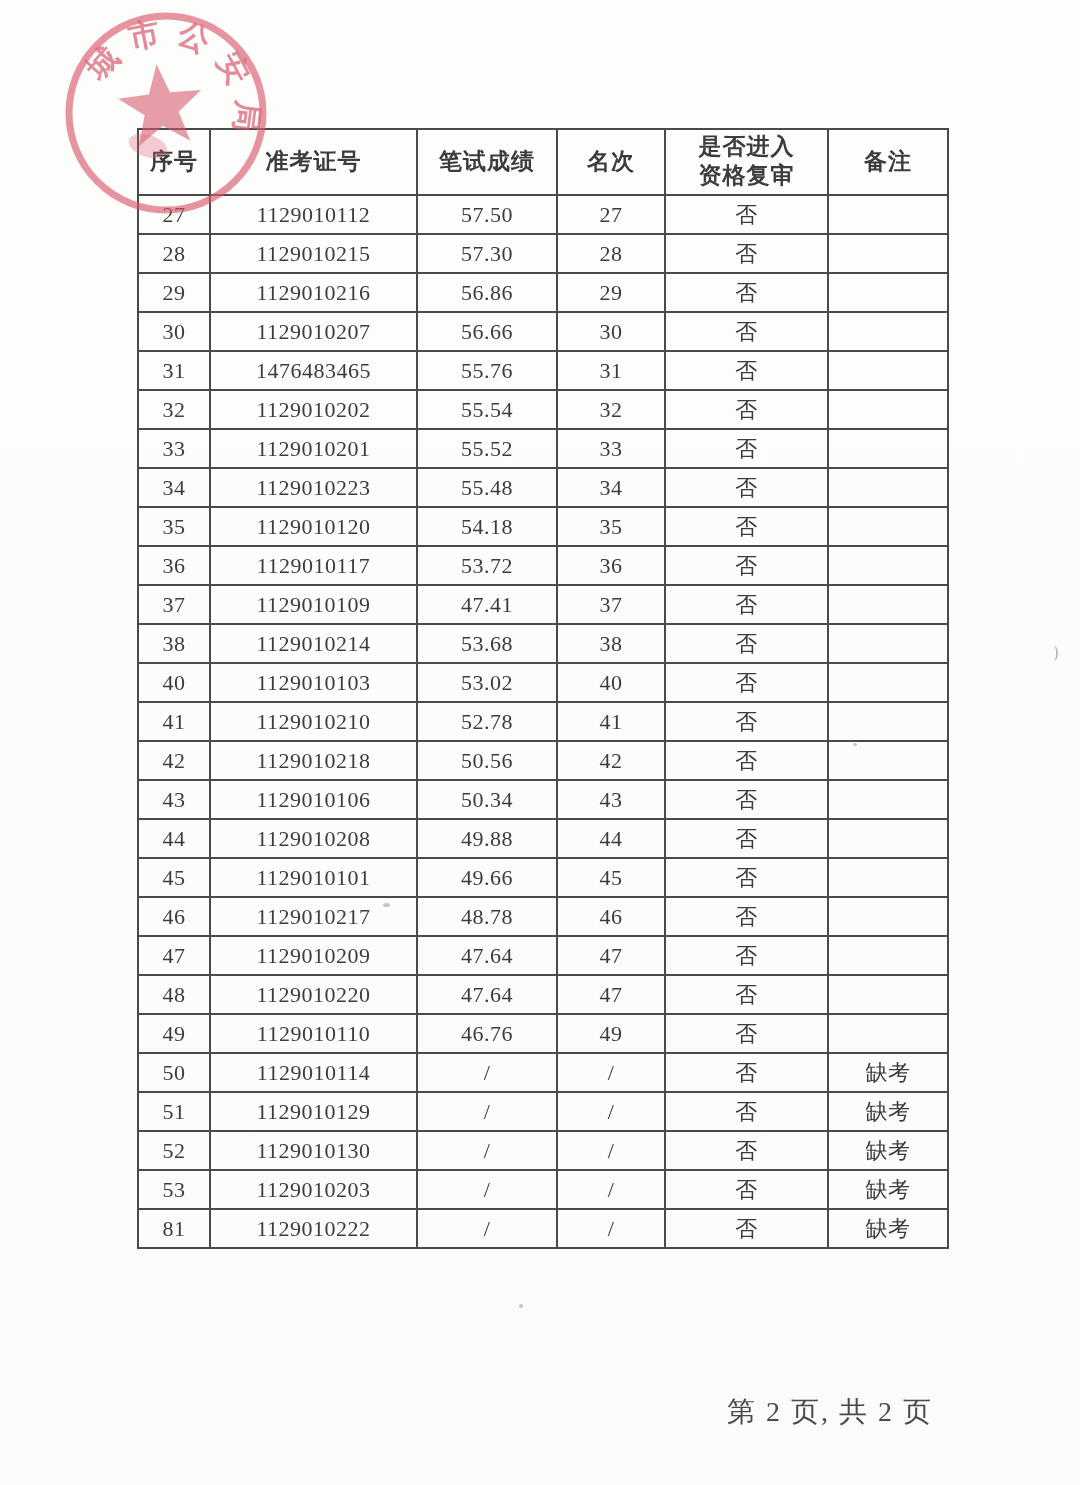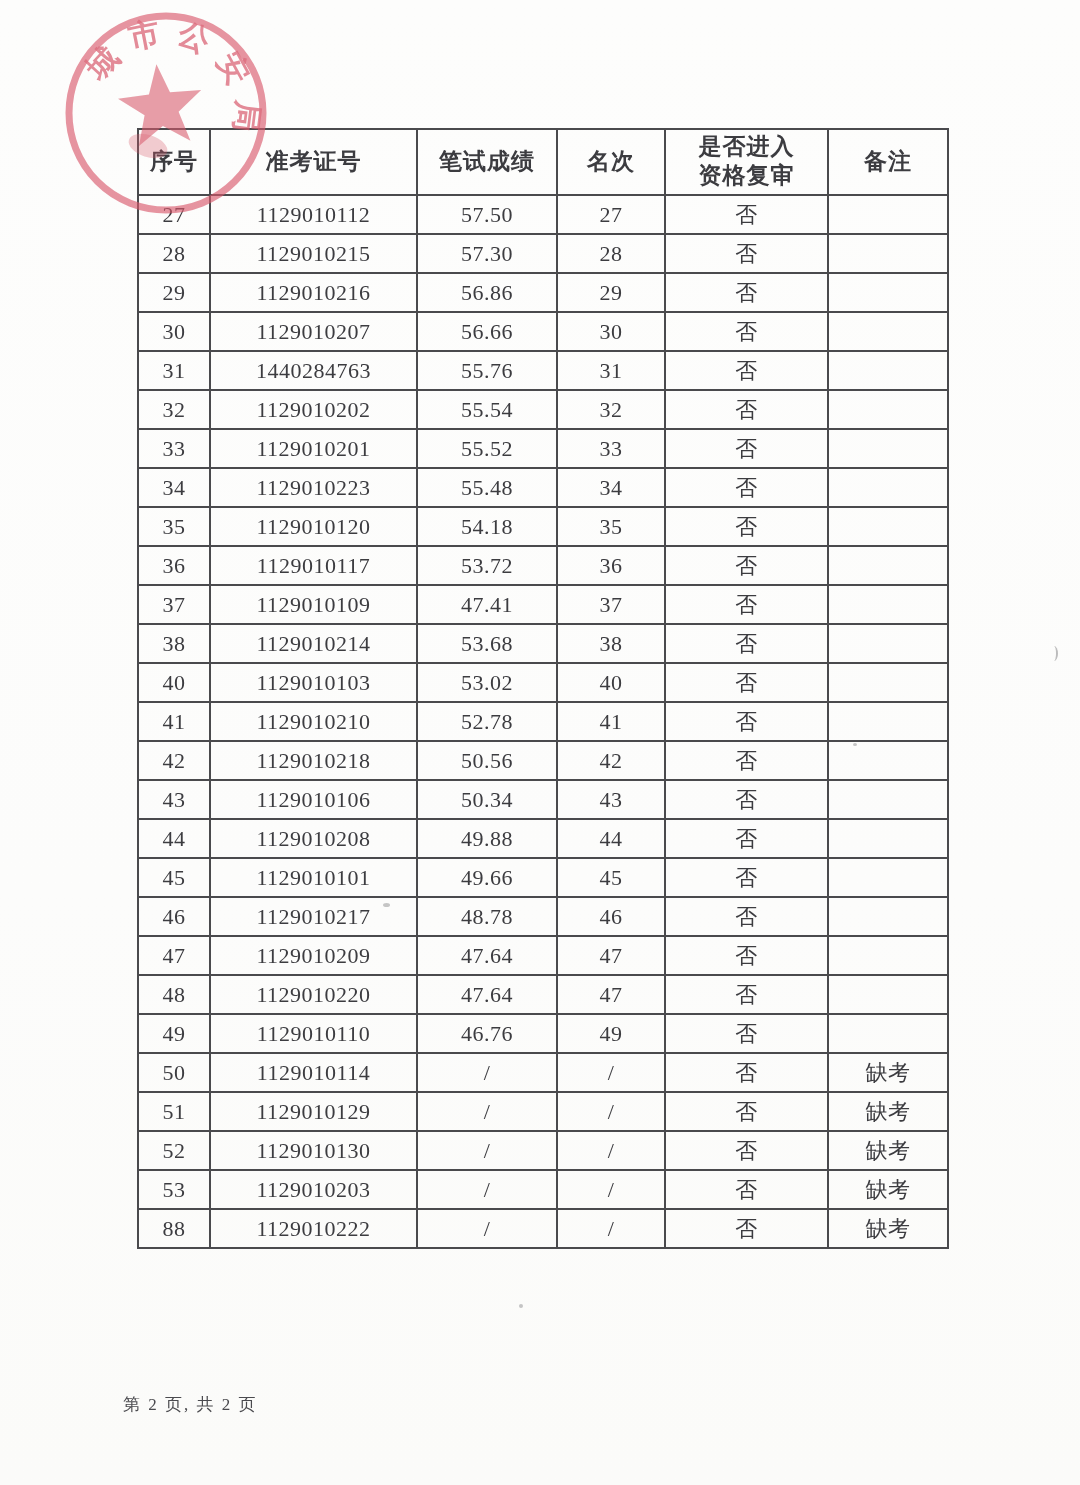--- a/index.html
+++ b/index.html
@@ -40,21 +40,21 @@
   }
   table.results td{
     height:37px; 
     font-size:22px;font-weight:400;
     letter-spacing:0.5px;
   }
   td.score,td.ticket{letter-spacing:1px;}
   
   .footer{
     position:absolute;left:123px;top:1393px;width:810px;
-    text-align:left;font-size:17px;color:#4a4a4e;
+    text-align:right;font-size:28px;color:#4a4a4e;
     letter-spacing:2px;
   }
   
   .speck{position:absolute;border-radius:50%;background:rgba(115,115,118,0.4);}
   .speck.s1{left:1050px;top:646px;width:6px;height:15px;background:none;
     border-right:2px solid rgba(110,110,114,0.45);border-radius:60%;}
   .speck.s2{left:383px;top:903px;width:7px;height:4px;}
   .speck.s3{left:853px;top:743px;width:4px;height:3px;}
   .speck.s4{left:519px;top:1304px;width:4px;height:4px;}
 </style>
@@ -121,21 +121,21 @@
         <tr>
           <td>30</td>
           <td class="ticket">1129010207</td>
           <td class="score">56.66</td>
           <td>30</td>
           <td>否</td>
           <td></td>
         </tr>
         <tr>
           <td>31</td>
-          <td class="ticket">1440284763</td>
+          <td class="ticket">1476483465</td>
           <td class="score">55.76</td>
           <td>31</td>
           <td>否</td>
           <td></td>
         </tr>
         <tr>
           <td>32</td>
           <td class="ticket">1129010202</td>
           <td class="score">55.54</td>
           <td>32</td>
@@ -296,21 +296,21 @@
         </tr>
         <tr>
           <td>53</td>
           <td class="ticket">1129010203</td>
           <td class="score">/</td>
           <td>/</td>
           <td>否</td>
           <td>缺考</td>
         </tr>
         <tr>
-          <td>88</td>
+          <td>81</td>
           <td class="ticket">1129010222</td>
           <td class="score">/</td>
           <td>/</td>
           <td>否</td>
           <td>缺考</td>
         </tr>
       </tbody>
   </table>
 
   <div class="footer">第 2 页, 共 2 页</div>

